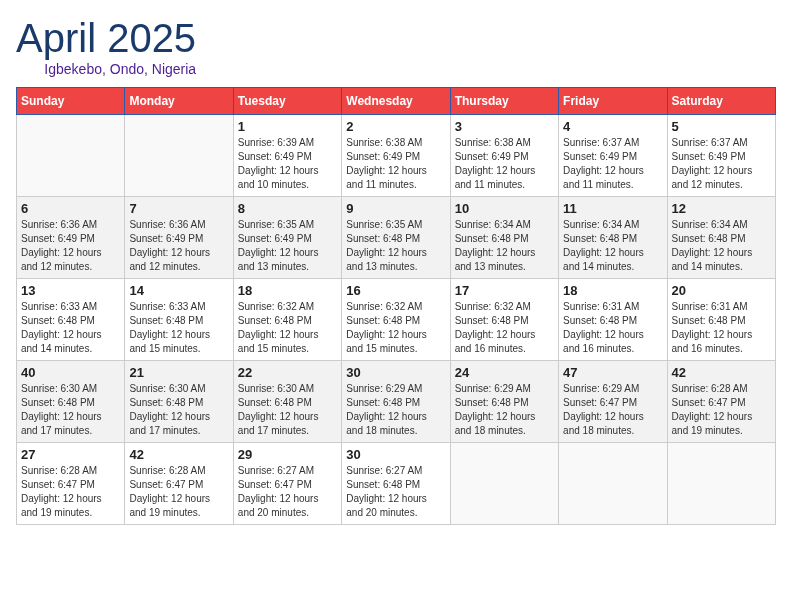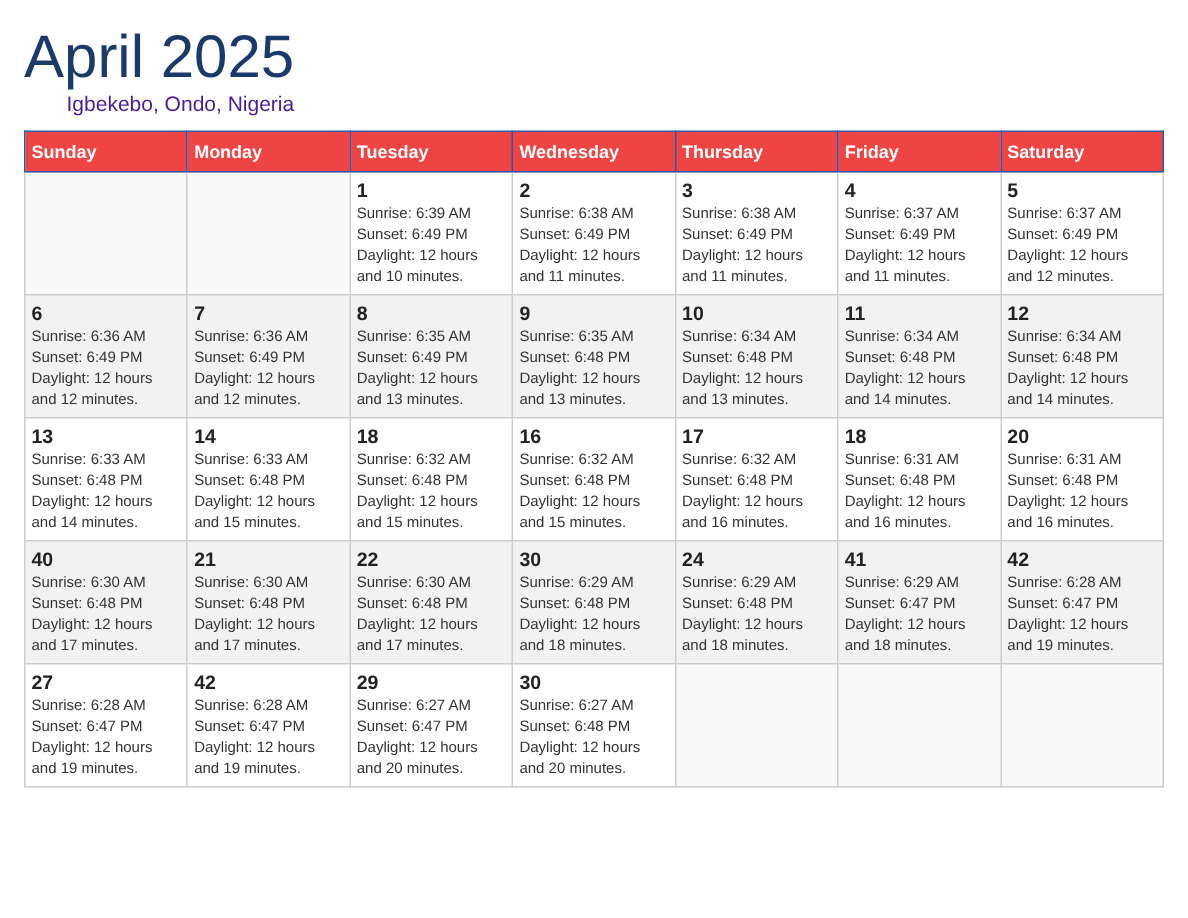--- a/index.html
+++ b/index.html
@@ -263,21 +263,21 @@
 Sunset: 6:48 PM
 Daylight: 12 hours and 18 minutes.</div>
         </td>
         <td>
           <div class="day-number">24</div>
           <div class="day-info" style="white-space: pre-line;">Sunrise: 6:29 AM
 Sunset: 6:48 PM
 Daylight: 12 hours and 18 minutes.</div>
         </td>
         <td>
-          <div class="day-number">41</div>
+          <div class="day-number">47</div>
           <div class="day-info" style="white-space: pre-line;">Sunrise: 6:29 AM
 Sunset: 6:47 PM
 Daylight: 12 hours and 18 minutes.</div>
         </td>
         <td>
           <div class="day-number">42</div>
           <div class="day-info" style="white-space: pre-line;">Sunrise: 6:28 AM
 Sunset: 6:47 PM
 Daylight: 12 hours and 19 minutes.</div>
         </td>

